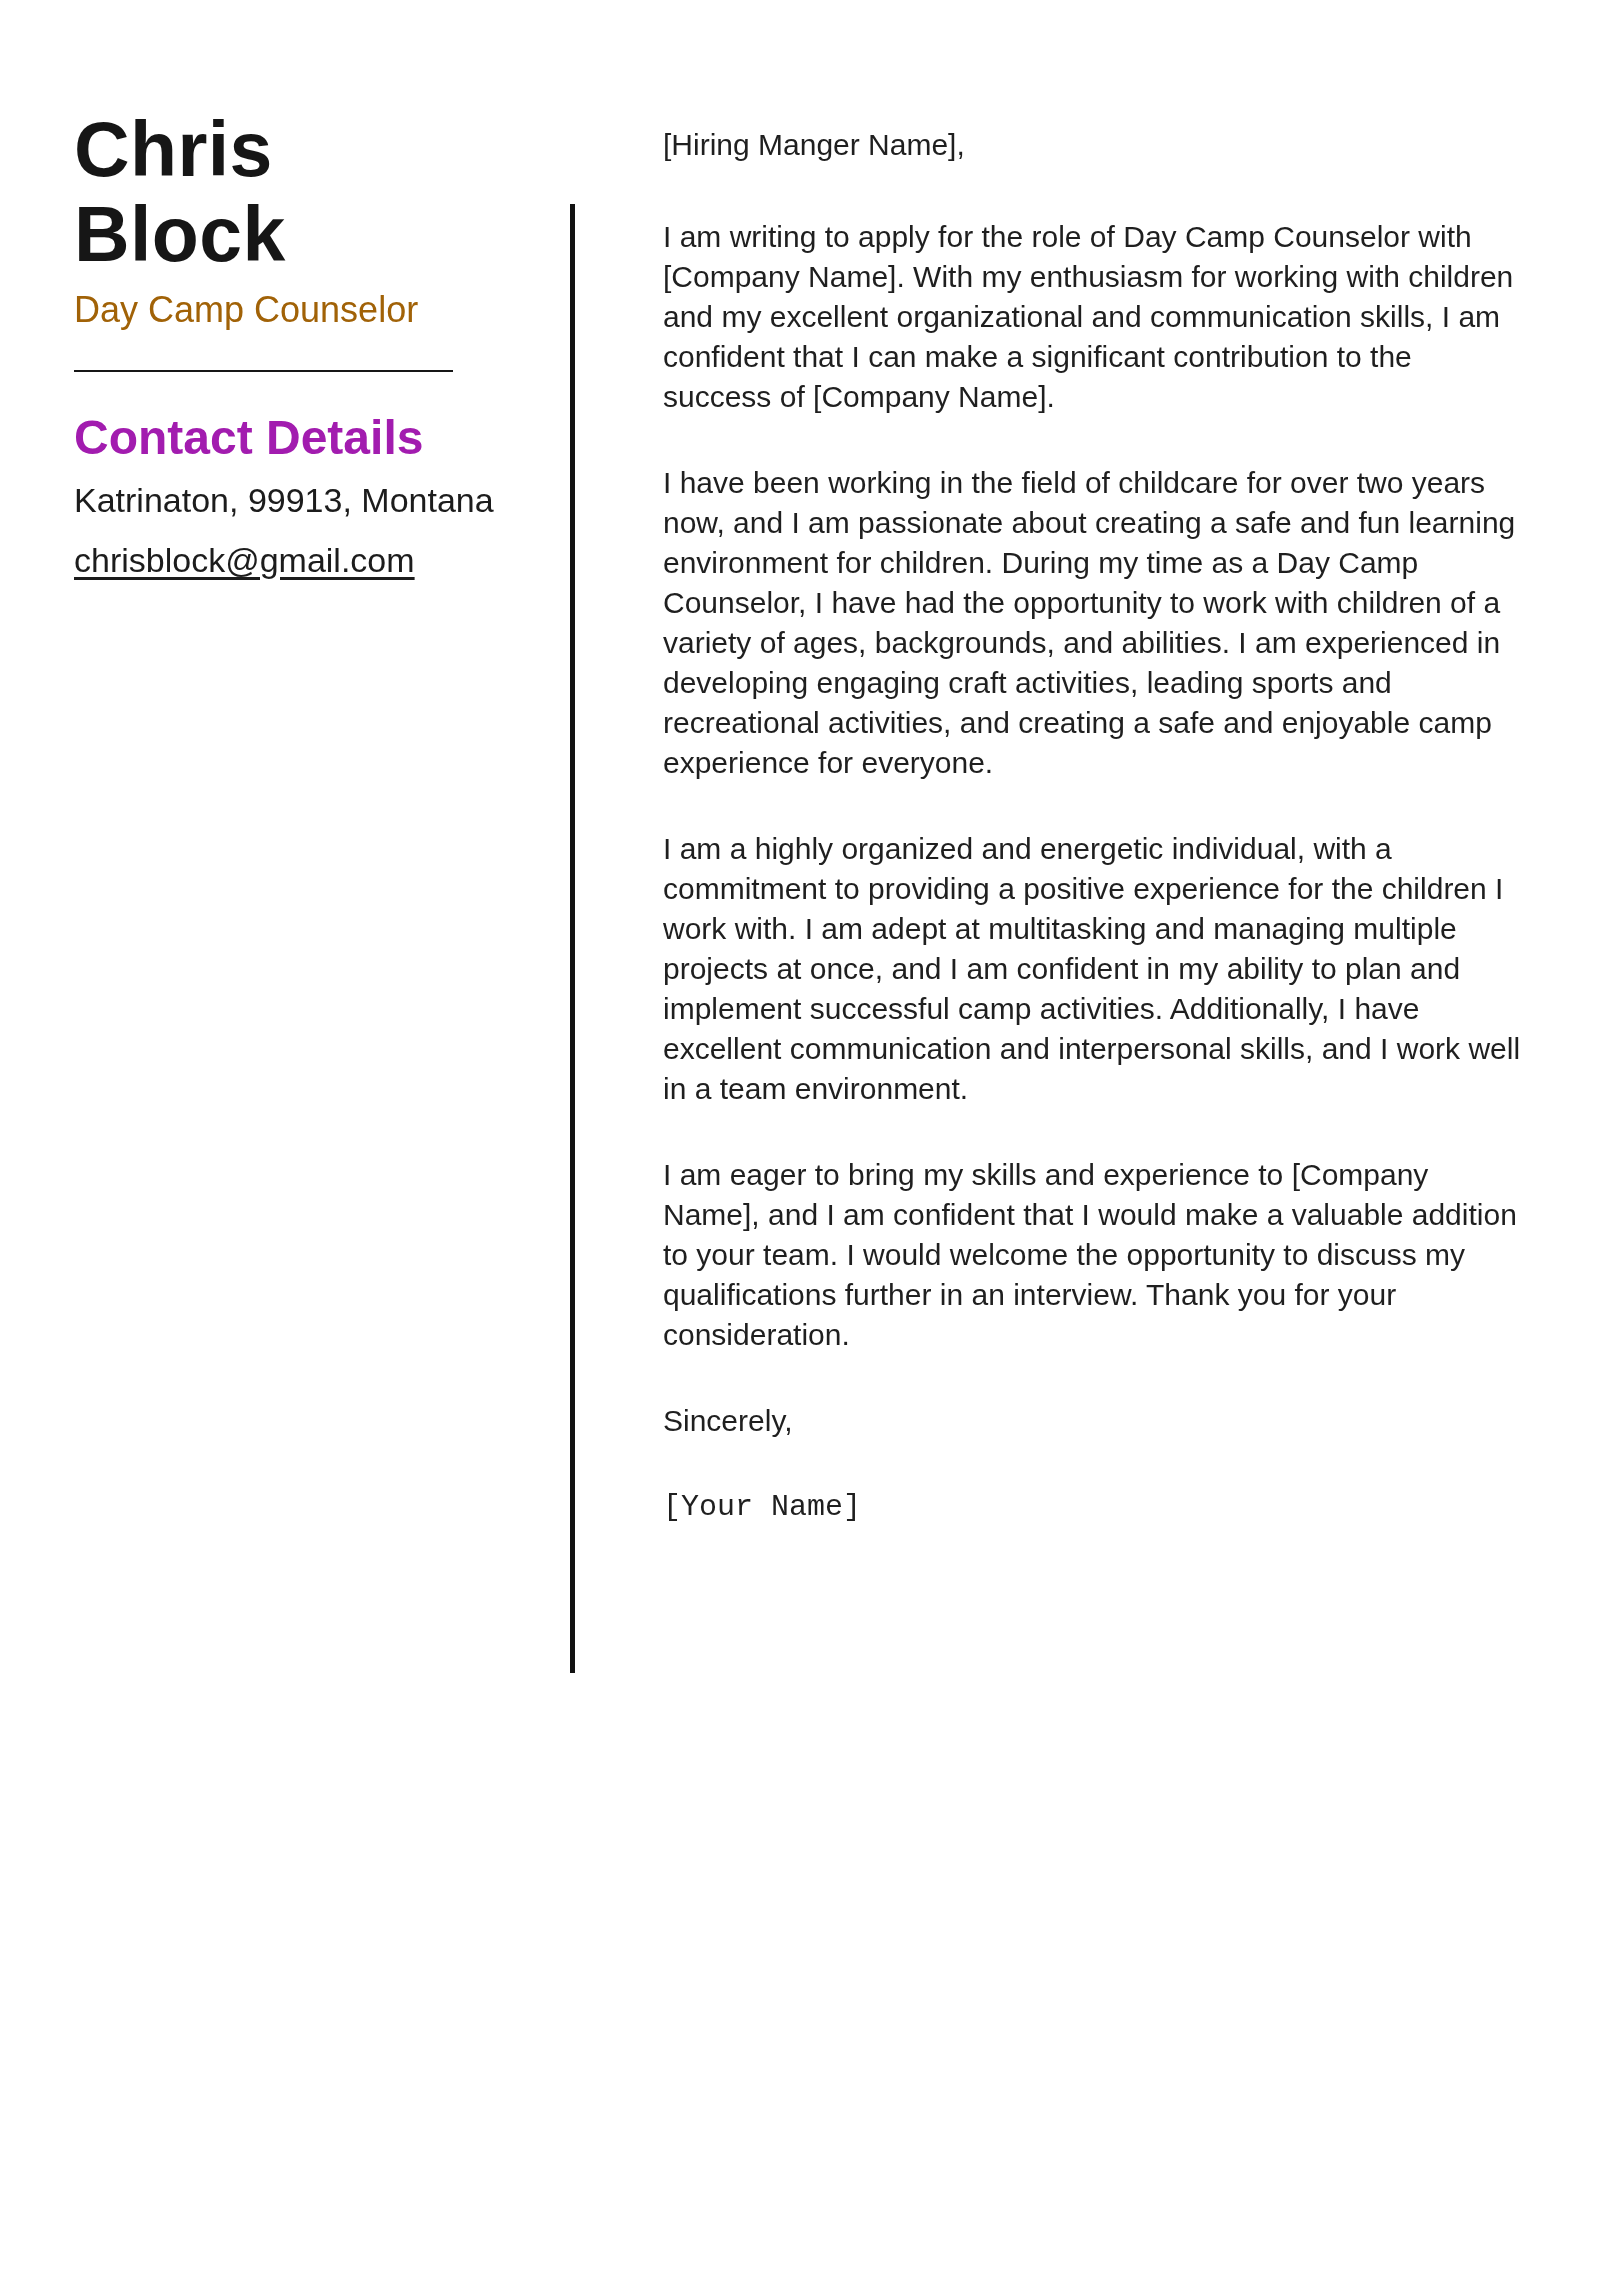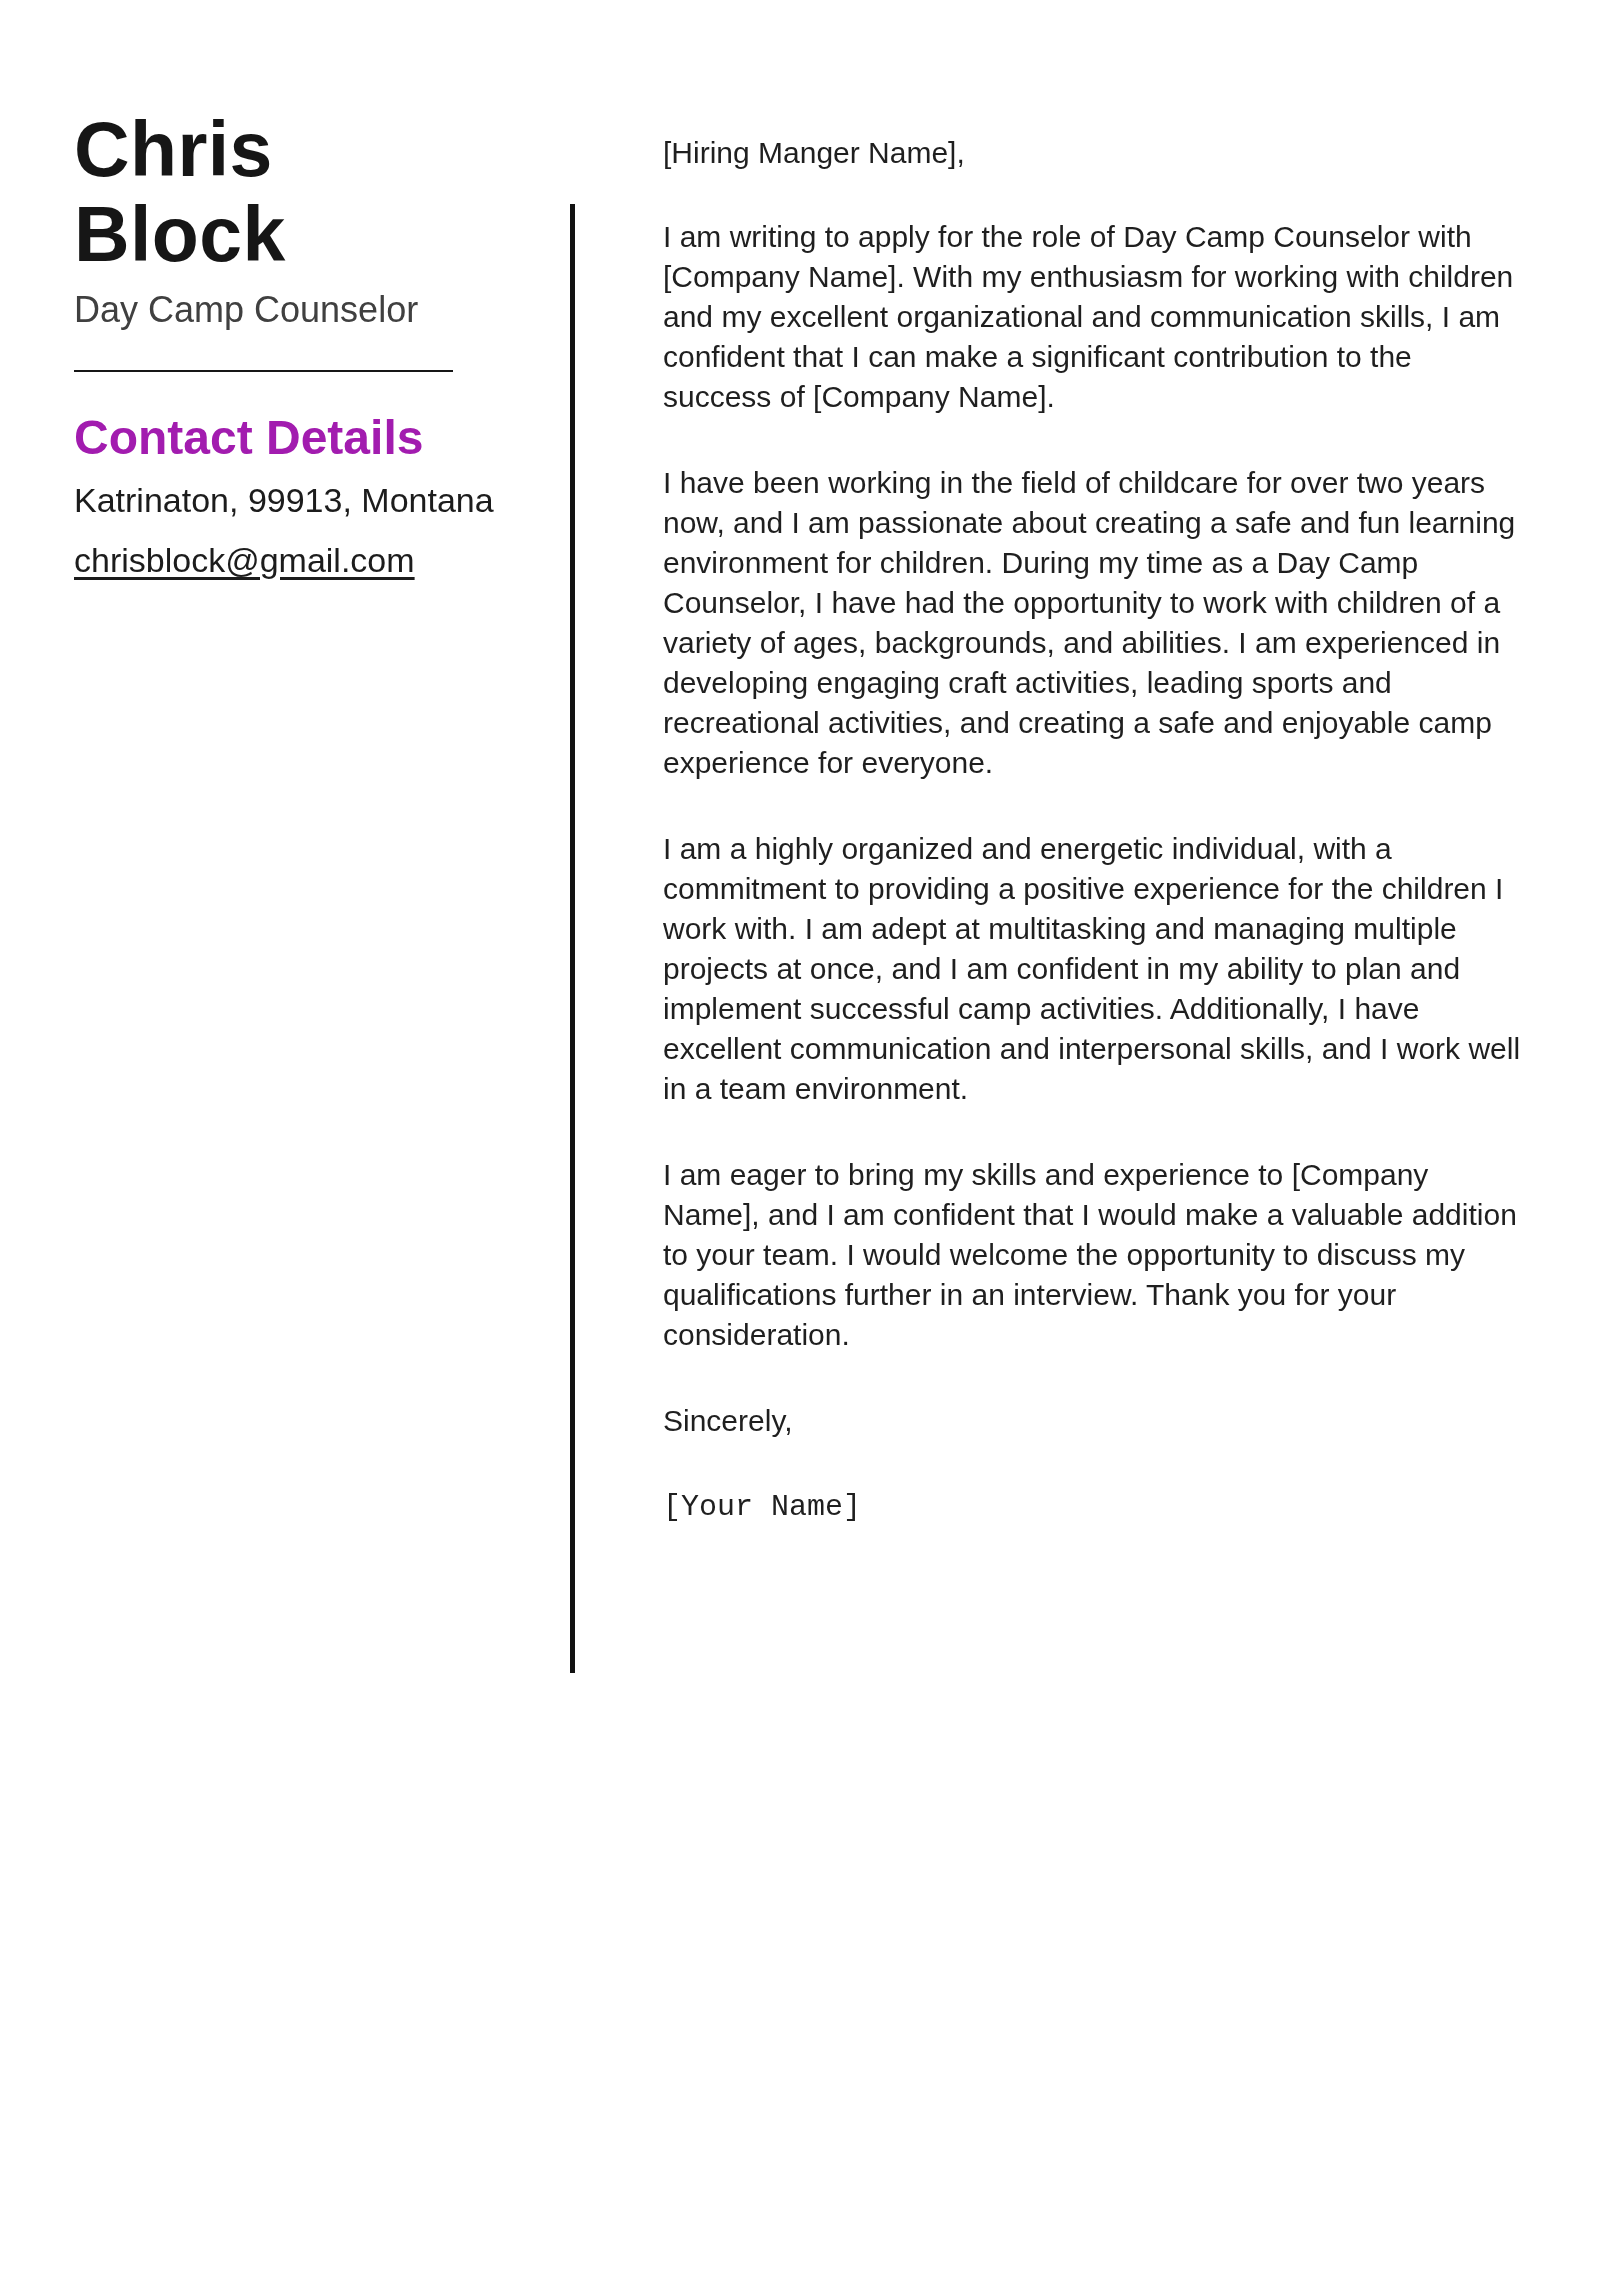--- a/index.html
+++ b/index.html
@@ -26,21 +26,21 @@
     line-height: 85px;
     font-weight: 600;
     color: #161616;
     letter-spacing: 0.4px;
   }
   .job-title {
     margin-top: 10.7px;
     font-size: 36px;
     line-height: 43px;
     font-weight: 400;
-    color: #404040;
+    color: #a16207;
   }
   .divider {
     margin-top: 39px;
     width: 379px;
     height: 2.7px;
     background: #161616;
   }
   .contact-heading {
     margin-top: 43px;
     font-size: 48px;
@@ -60,21 +60,21 @@
   .contact-email-wrap a {
     color: #1c1c1c;
     text-decoration: underline;
     text-underline-offset: 4.5px;
   }
 
   
   .greeting {
     position: absolute;
     left: 663px;
-    top: 130px;
+    top: 122px;
     width: 860px;
     font-size: 30px;
     line-height: 46px;
     color: #1f1f1f;
   }
   .accent-line {
     position: absolute;
     left: 570px;
     top: 204px;
     width: 4.5px;

